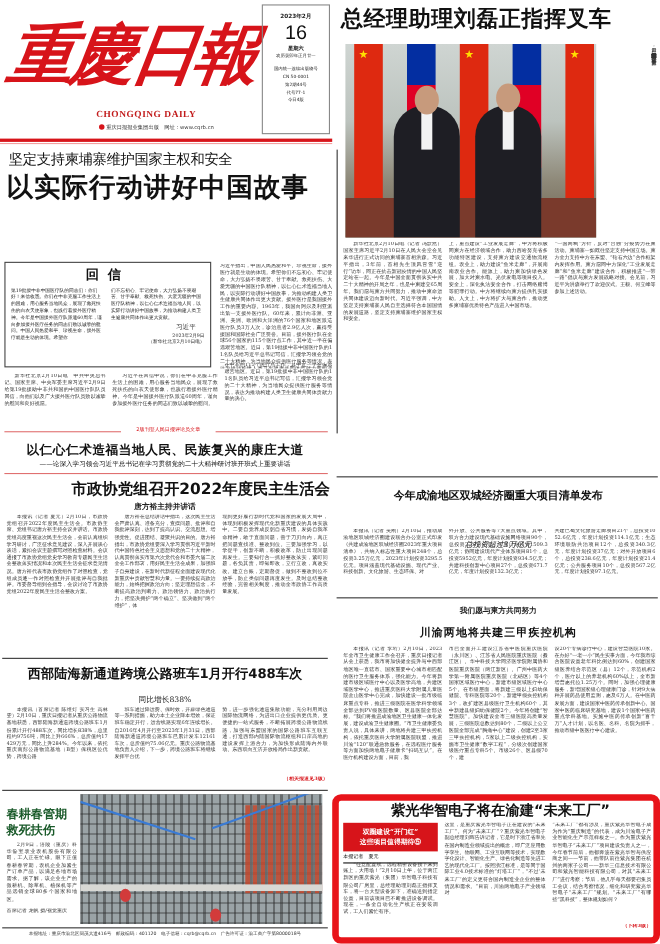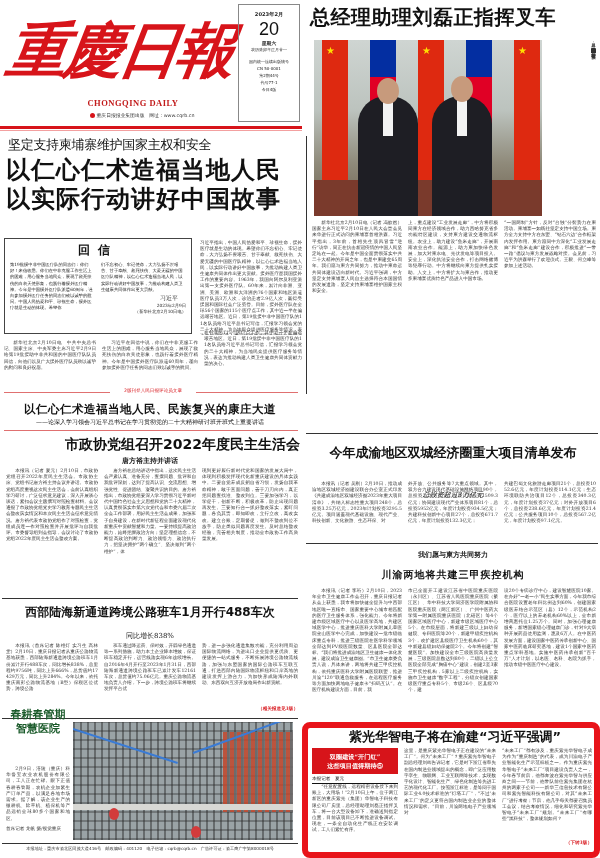--- a/index.html
+++ b/index.html
@@ -60,42 +60,42 @@
   .photo2 { left: 73px; top: 722px; width: 220px; height: 118px; overflow: hidden; background: #9aa3a6; }
   .photo2 .grid { position: absolute; inset: 0; background:
       repeating-linear-gradient(90deg, rgba(40,40,40,0.45) 0 2px, transparent 2px 7px),
       repeating-linear-gradient(0deg, rgba(40,40,40,0.35) 0 2px, transparent 2px 9px);
   }
   .photo2 .redzone { position: absolute; right: 0; top: 10px; width: 70px; height: 80px; background: repeating-linear-gradient(90deg, #c2462b 0 4px, #6f6b6b 4px 7px); opacity: .85; }
   .photo2 .aisle { position: absolute; left: 0; top: 82px; width: 100%; height: 6px; background: #d8d8d4; }
   .photo2 .worker { position: absolute; width: 10px; height: 12px; border-radius: 50%; background: #d23b3b; }
   .photo2 .beam { position: absolute; height: 2px; background: #3a7bd5; transform-origin: left center; }
 
-  .farm-title { left: 6px; top: 708px; width: 64px; font-size: 11px; font-weight: bold; line-height: 14px; color: #1a5a2a; text-align: center; }
+  .farm-title { left: 6px; top: 734px; width: 64px; font-size: 11px; font-weight: bold; line-height: 14px; color: #1a5a2a; text-align: left; }
 
   
   .feature-frame { left: 302px; top: 722px; width: 298px; height: 136px; border: 6px solid #e8141a; border-radius: 8px; background: #fff; }
   .feature-title { left: 320px; top: 728px; width: 270px; font-size: 13px; font-weight: bold; color: #111; text-align: center; white-space: nowrap; }
   .feature-badge { left: 312px; top: 748px; width: 86px; height: 26px; background: #d7141a; color: #fff; text-align: center; font-family: "DejaVu Serif", serif; font-size: 6.2px; line-height: 9px; padding-top: 4px; font-weight: bold; }
   .feature-byline { left: 312px; top: 774px; width: 86px; font-size: 4.6px; color: #111; font-family: "DejaVu Serif", serif; border-bottom: 1px solid #111; padding: 2px 0; }
   .jump-red { color: #d7141a; font-weight: bold; }
 
   .footer { left: 0; top: 846px; width: 300px; font-size: 4.2px; color: #333; text-align: center; white-space: nowrap; }
   .vline { width: 1px; background: #333; }
 </style>
 </head>
 <body>
 
 <div class="abs mast-logo">重慶日報</div>
 <div class="abs mast-en">CHONGQING DAILY</div>
 <div class="abs mast-sub"><span class="dot"></span><span>重庆日报报业集团出版　网址：www.cqrb.cn</span></div>
 
 <div class="abs datebox">
   <div class="ym">2023年2月</div>
-  <div class="day">20</div>
+  <div class="day">16</div>
   <div class="wk">星期六</div>
   <div class="small">农历癸卯年正月廿一</div>
   <div class="gap"></div>
   <div class="small">国内统一连续出版物号</div>
   <div class="small">CN 50-0001</div>
   <div class="small">第2期44号</div>
   <div class="small">代号77-1</div>
   <div class="small">今日4版</div>
 </div>
 <div class="abs mast-rule"></div>
@@ -124,21 +124,20 @@
 </div>
 <div class="abs caption-vert">二月十日，国家主席习近平在北京人民大会堂会见来华进行正式访问的柬埔寨首相洪森。新华社记者 黄敬文 摄</div>
 
 <div class="abs vline" style="left:306px; top:136px; height:258px;"></div>
 <div class="abs body-text indent" style="left:312px; top:220px; width:90px; height:178px;">新华社北京2月10日电（记者 冯歆然）国家主席习近平2月10日在人民大会堂会见来华进行正式访问的柬埔寨首相洪森。习近平指出，3年前，首相先生顶风冒雪“逆行”访华，同正在抗击新冠疫情的中国人民坚定站在一起。今年是中国全面贯彻落实中共二十大精神的开局之年，也是中柬建交65周年。我们愿与柬方共同努力，推动中柬命运共同体建设迈向新时代。习近平强调，中方坚定支持柬埔寨人民自主选择符合本国国情的发展道路，坚定支持柬埔寨维护国家主权和安全。</div>
 <div class="abs body-text" style="left:408px; top:220px; width:90px; height:178px;">上，重点建设“工业发展走廊”，中方将积极同柬方在经济领域合作，助力西哈努克省多功能特区建设，支持柬方建设交通物流枢纽。农业上，助力建设“鱼米走廊”，开展南南农业合作。能源上，助力柬加快绿色发展，加大对柬水电、光伏发电等项目投入。安全上，深化执法安全合作，打击网络赌博等犯罪行动。中方将继续向柬方提供扎实援助。人文上，中方将扩大与柬合作，推动更多柬埔寨优质特色产品进入中国市场。</div>
 <div class="abs body-text" style="left:504px; top:220px; width:92px; height:178px;">“一国两制”方针，反对“台独”分裂势力在柬活动。柬埔寨一如既往坚定支持中国立场。柬方全力支持中方在东盟、“钻石六边”合作框架内发挥作用。柬方愿同中方深化“工业发展走廊”和“鱼米走廊”建设合作，积极推进“一带一路”倡议与柬方发展战略对接。会见前，习近平为洪森举行了欢迎仪式。王毅、何立峰等参加上述活动。</div>
 
 <div class="abs kicker">坚定支持柬埔寨维护国家主权和安全</div>
 <div class="abs main-h1">
-  <div>以仁心仁术造福当地人民</div>
   <div>以实际行动讲好中国故事</div>
 </div>
 
 <div class="abs letter-box">
   <div class="letter-title">回信</div>
   <div class="letter-cols">
     <div class="letter-col">第19批援中非中国医疗队的同志们：你们好！来信收悉。你们在中非克服工作生活上的困难，用心服务当地民众，展现了救死扶伤的白衣天使形象，也践行着援外医疗精神。今年是中国援外医疗队派遣60周年，谨向参加援外医疗任务的同志们致以诚挚的慰问。中国人民热爱和平、珍视生命，援外医疗就是生动的体现。希望你</div>
     <div class="letter-col">
       <div>们不忘初心、牢记使命，大力弘扬不畏艰苦、甘于奉献、救死扶伤、大爱无疆的中国医疗队精神，以仁心仁术造福当地人民，以实际行动讲好中国故事，为推动构建人类卫生健康共同体作出更大贡献。</div>
       <div class="letter-sign">习近平</div>
@@ -169,50 +168,50 @@
 <div class="abs sec-h" style="left:0; top:604px; width:300px; font-size:12px;">西部陆海新通道跨境公路班车1月开行488车次</div>
 <div class="abs sec-sub" style="left:0; top:631px; width:300px; font-size:7px;">同比增长838%</div>
 <div class="abs body-text indent" style="left:6px; top:643px; width:92px; height:70px;">本报讯（首席记者 陈维灯 实习生 高林雯）2月10日，重庆日报记者从重庆公路物流基地获悉，西部陆海新通道跨境公路班车1月份累计开行488车次，同比增长838%，总里程约9756吨，同比上升666%，总货值约17429万元，同比上升284%。今年以来，依托重庆南彭公路物流基地（B型）保税区位优势，跨境公路</div>
 <div class="abs body-text indent" style="left:104px; top:643px; width:92px; height:70px;">班车通过降运费、保时效，开辟绿色通道等一系列措施，助力本土企业降本增效，保证班车稳定开行，运营线路实现6年连续增长。自2016年4月开行至2023年1月31日，西部陆海新通道跨境公路班车已累计发车12161车次，总货值约75.06亿元。重庆公路物流基地负责人介绍，下一步，跨境公路班车将继续发挥平台优</div>
 <div class="abs body-text" style="left:202px; top:643px; width:96px; height:64px;">势，进一步强化通道集散功能，充分利用周边国际物流网络，为进出口企业提供更优质、更便捷的一站式服务，不断拓展跨境公路物流线路，加强与东盟国家的国际公路班车互联互通，打造西部内陆国际物流枢纽和口岸高地的建设发挥上游合力，为加快形成陆海内外联动、东西双向互济开放格局作出新贡献。</div>
 <div class="abs body-text jump-red" style="left:240px; top:706px; width:58px; text-align:right;">（相关报道见3版）</div>
 <div class="abs hrule" style="left:2px; top:718px; width:296px;"></div>
 
 <div class="abs farm-title">
   <div>春耕春管期</div>
-  <div>智慧医院</div>
+  <div>救死扶伤</div>
 </div>
 <div class="abs body-text indent" style="left:6px; top:766px; width:64px; height:60px;">2月9日，涪陵（重庆）科华鲁宝农业农机股份有限公司，工人正在忙碌。眼下正值春耕春管期，农机企业加紧生产订单产品，以满足各地市场需求。据了解，该企业生产的微耕机、除草机、植保机等产品远销全球80多个国家和地区。</div>
 <div class="abs body-text" style="left:6px; top:826px; width:64px; height:14px;">首席记者 龙帆 摄/视觉重庆</div>
 <div class="abs photo2">
   <div class="grid"></div>
   <div class="redzone"></div>
   <div class="aisle"></div>
   <div class="beam" style="left:0; top:6px; width:110px; transform:rotate(18deg);"></div>
   <div class="beam" style="left:120px; top:30px; width:100px; transform:rotate(-20deg);"></div>
   <div class="worker" style="left:36px; top:86px;"></div>
   <div class="worker" style="left:118px; top:104px;"></div>
 </div>
 
 <div class="abs hrule" style="left:306px; top:433px; width:292px;"></div>
-<div class="abs sec-h" style="left:306px; top:444px; width:294px; font-size:13px;">今年成渝地区双城经济圈重大项目清单发布</div>
+<div class="abs sec-h" style="left:306px; top:444px; width:294px; font-size:10px;">今年成渝地区双城经济圈重大项目清单发布</div>
 <div class="abs sec-sub" style="left:306px; top:490px; width:294px; font-size:7px;font-style:italic;">总投资超过3万亿元</div>
 <div class="abs body-text indent" style="left:312px; top:481px; width:90px; height:48px;">本报讯（记者 吴刚）2月10日，推动成渝地区双城经济圈建设联合办公室正式印发《共建成渝地区双城经济圈2023年重大项目清单》，共纳入标志性重大项目248个，总投资3.25万亿元，2023年计划投资3295.5亿元。项目涵盖现代基础设施、现代产业、科技创新、文化旅游、生态环保、对</div>
 <div class="abs body-text" style="left:408px; top:481px; width:90px; height:48px;">外开放、公共服务等7大重点领域。其中，双方合力建设现代基础设施网络项目90个，总投资2.28万亿元，年度计划投资1509.3亿元；协同建设现代产业体系项目81个，总投资5952亿元，年度计划投资934.5亿元；共建科技创新中心项目27个，总投资671.7亿元，年度计划投资132.3亿元；</div>
 <div class="abs body-text" style="left:504px; top:481px; width:92px; height:48px;">共建巴蜀文化旅游走廊项目21个，总投资1052.6亿元，年度计划投资114.1亿元；生态环境联防共治项目12个，总投资340.3亿元，年度计划投资37亿元；对外开放项目6个，总投资238.6亿元，年度计划投资21.4亿元；公共服务项目10个，总投资567.2亿元，年度计划投资97.1亿元。</div>
 <div class="abs hrule" style="left:306px; top:543px; width:292px;"></div>
 
 <div class="abs sec-sub" style="left:306px; top:550px; width:294px; font-size:7px; font-weight:bold;">我们愿与柬方共同努力</div>
 <div class="abs sec-h" style="left:306px; top:568px; width:294px; font-size:10px; letter-spacing:1px;">川渝两地将共建三甲疾控机构</div>
 <div class="abs body-text indent" style="left:312px; top:588px; width:90px; height:128px;">本报讯（记者 李珩）2月10日，2023年全市卫生健康工作会召开，重庆日报记者从会上获悉，我市将加快健全提升与中西部地区唯一直辖市、国家重要中心城市相匹配的医疗卫生服务体系，强化能力。今年将新建市级区域医疗中心以及医学高地，共建区域医学中心，推进重庆医科大学附属儿童医院金山医学中心完成，加快建设一批市级临床重点专科，推进三级医院在医学科学领域全部达到PV级医院数量、区县医院全部达标。“我们将推进成渝地区卫生健康一体化发展，建设成渝卫生健康圈。”市卫生健康委负责人说，具体来讲，两地将共建三甲疾控机构，依托重庆医科大学附属医院联盟，推进川渝“120”联通急救服务，在远程医疗服务等方面加快两地电子健康卡“扫码互认”。在医疗机构建设方面，目前，我</div>
 <div class="abs body-text" style="left:408px; top:588px; width:90px; height:128px;">市已全面开工建设江苏省中医院重庆医院（永川区）、江苏省人民医院重庆医院（綦江区）、华中科技大学同济医学院附属协和医院重庆医院（两江新区）、广州中医药大学第一附属医院重庆医院（北碚区）等4个国家区域医疗中心，新建市级区域医疗中心5个。在市级层面，将新建三级以上妇幼保健院、专科医院等20个，新建甲级疾控机构3个，改扩建区县级医疗卫生机构60个，其中新建县级妇幼保健院2个。今年将创建“智慧医院”。加快建设全市三级医院高质量发展，三级医院总数达到80个，二级以上公立医院全部完成“胸痛中心”建设，创建2至3家三甲疾控机构，5家以上二级疾控机构，实施市卫生健康“数字工程”，分级次创建国家级医疗重点专科5个、市级26个、区县级70个，建</div>
 <div class="abs body-text" style="left:504px; top:588px; width:92px; height:128px;">设20个专病诊疗中心，建设智慧医院10家。在办好“一老一小”民生实事方面，今年我市综合医院设置老年科比例达到60%，创建国家级医养结合示范区（县）12个，示范机构2个，医疗以上的养老机构60%以上，全市新增普惠托位1.25万个。同时，加强心理健康服务，新增国家级心理健康门诊，针对9大病种开展药品使用监测，惠及6万人。在中医药发展方面，建设国家中医药传承创新中心、国家中医药临床研究基地，建设1个国家中医药重点学科基地。实施中医药传承创新“百千万”人才计划，以名医、名科、名院为抓手，推动市级中医医疗中心建设。</div>
 
 <div class="abs feature-frame"></div>
-<div class="abs feature-title">紫光华智电子将在渝建“习近平强调”</div>
+<div class="abs feature-title">紫光华智电子将在渝建“未来工厂”</div>
 <div class="abs feature-badge">
   <div>双圈建设“开门红”</div>
   <div>这些项目值得期待⑤</div>
 </div>
 <div class="abs feature-byline">本报记者　夏元</div>
 <div class="abs body-text indent" style="left:312px; top:784px; width:86px; height:62px;">“任意配置线，远程精密设备接下来到账上，大用场！”2月10日上午，位于两江新区的重庆紫光（集团）华智电子科技有限公司厂房里，总经理助理刘磊正指挥叉车，将一台大型设备卸下，准确送到指定位置，目前该项目已不断推进设备调试。现在，一条全自动化生产线正在安装调试，工人们紧忙有序。</div>
 <div class="abs body-text" style="left:404px; top:748px; width:92px; height:98px;">这里，是重庆紫光华智电子正在建设的“未来工厂”。何为“未来工厂”？重庆紫光华智电子副总经理刘晖告诉记者，它是时下浙江省率先在国内制造业领域提出的概念，即广泛应用数字孪生、物联网、工业互联网等技术，实现数字化设计、智能化生产、绿色化制造等先进工艺的现代化工厂。按照浙江标准，是等同于国际工业4.0技术标准的“灯塔工厂”，“不过‘未来工厂’的定义更符合国内制造业企业的整体情况和需求。”目前，川渝两地电子产业领域对</div>
 <div class="abs body-text" style="left:502px; top:748px; width:90px; height:92px;">“未来工厂”都有涉及，重庆紫光华智电子成为作为“重庆制造”的代表，成为川渝电子产业智能化生产示范样板之一。作为重庆紫光华智电子“未来工厂”项目建设负责人之一，今年春节前后，他都奔波在紫光华智与供应商之间——节前，他带队前往紫光集团在杭州的两家子公司——新华三信息技术有限公司和紫光智能科技有限公司，对其“未来工厂”进行考察；节后，他几乎每天都要召集员工会议，结合考察情况，细化和研究紫光华智电子“未来工厂”规划。“未来工厂”有哪些“黑科技”，整体规划如何？</div>
 <div class="abs body-text jump-red" style="left:552px; top:840px; width:40px; text-align:right;">（下转3版）</div>
 

